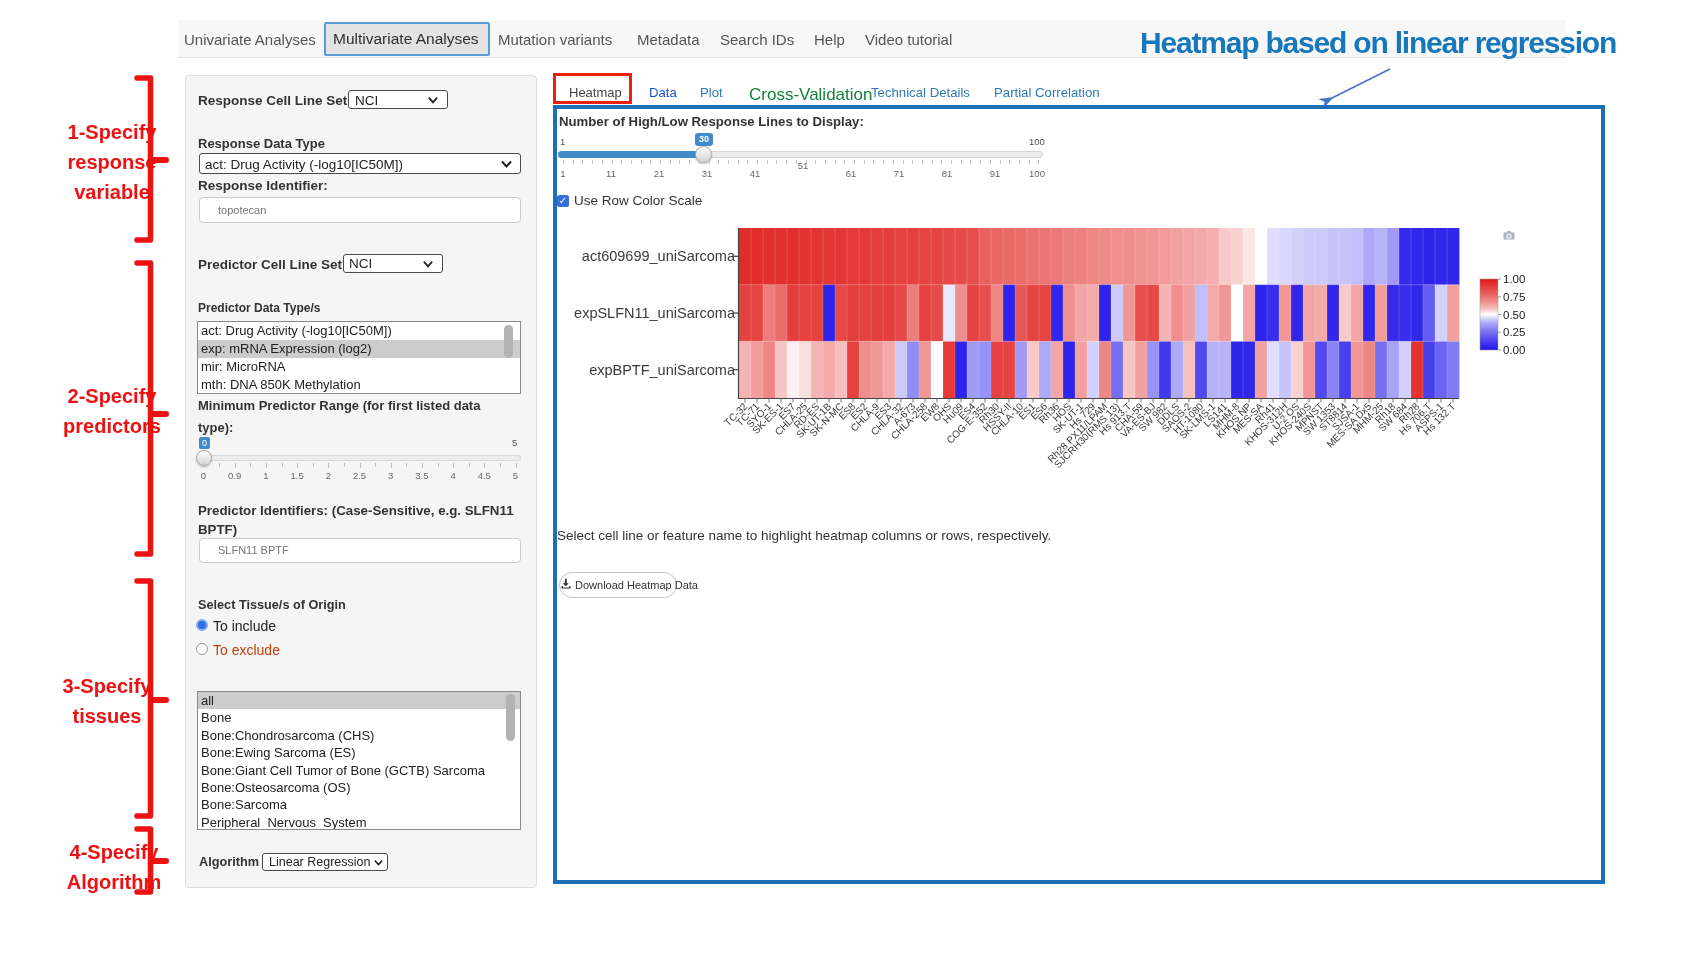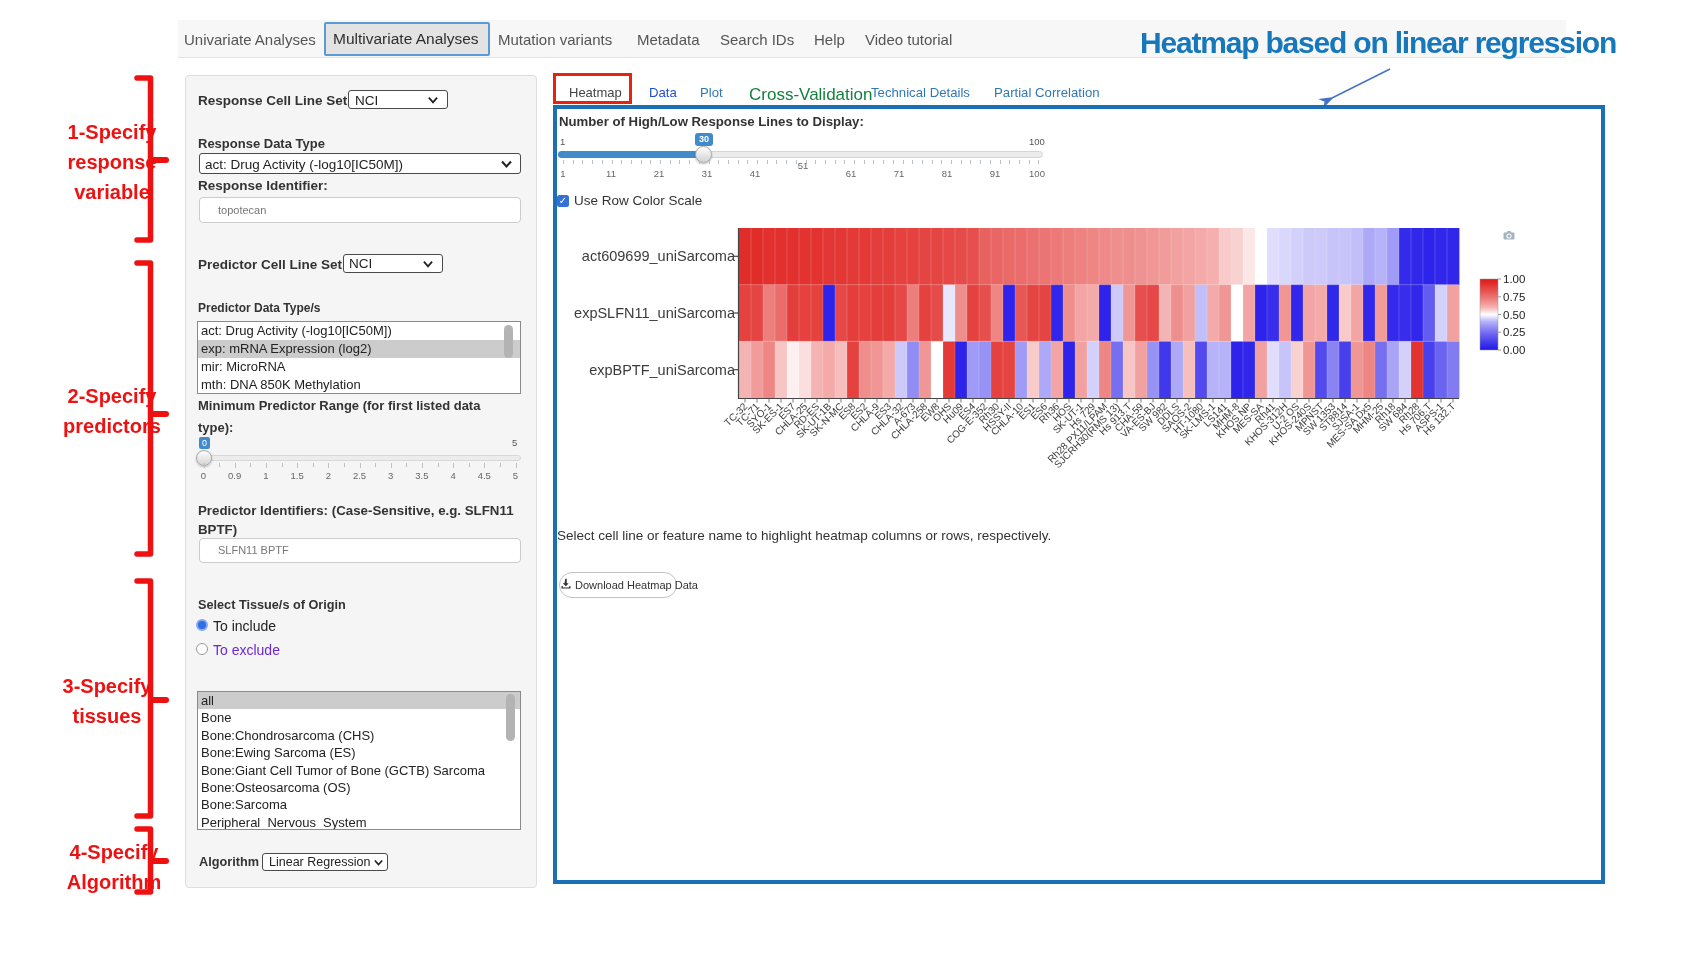--- a/index.html
+++ b/index.html
@@ -127,21 +127,21 @@
 <div class="tlab" style="left:453.1px;top:470px;">4</div>
 <div class="tlab" style="left:484.3px;top:470px;">4.5</div>
 <div class="tlab" style="left:515.5px;top:470px;">5</div>
 <div class="lbl" style="left:198px;top:503px;font-size:13.3px;">Predictor Identifiers: (Case-Sensitive, e.g. SLFN11</div>
 <div class="lbl" style="left:198px;top:522px;font-size:13.3px;">BPTF)</div>
 <div class="inp" style="left:199px;top:538px;width:322px;height:25px;padding:5px 0 0 18px;">SLFN11 BPTF</div>
 <div class="lbl" style="left:198px;top:598px;font-size:12.7px;">Select Tissue/s of Origin</div>
 <div class="abs" style="left:196px;top:618.5px;width:12px;height:12px;border-radius:50%;background:#2f6fe3;border:2.5px solid #83abf0;"></div>
 <div class="abs" style="left:213px;top:618px;font-size:14px;color:#222;">To include</div>
 <div class="abs" style="left:196px;top:643px;width:12px;height:12px;border-radius:50%;background:#fff;border:1px solid #999;"></div>
-<div class="abs" style="left:213px;top:642px;font-size:14px;color:#6d28d9;">To exclude</div>
+<div class="abs" style="left:213px;top:642px;font-size:14px;color:#c2410c;">To exclude</div>
 <div class="lst" style="left:197px;top:691px;width:324px;height:139px;line-height:17.4px;">
     <div style="background:#ccc;">all</div>
     <div>Bone</div>
     <div>Bone:Chondrosarcoma (CHS)</div>
     <div>Bone:Ewing Sarcoma (ES)</div>
     <div>Bone:Giant Cell Tumor of Bone (GCTB) Sarcoma</div>
     <div>Bone:Osteosarcoma (OS)</div>
     <div>Bone:Sarcoma</div>
     <div>Peripheral_Nervous_System</div>
   </div>

